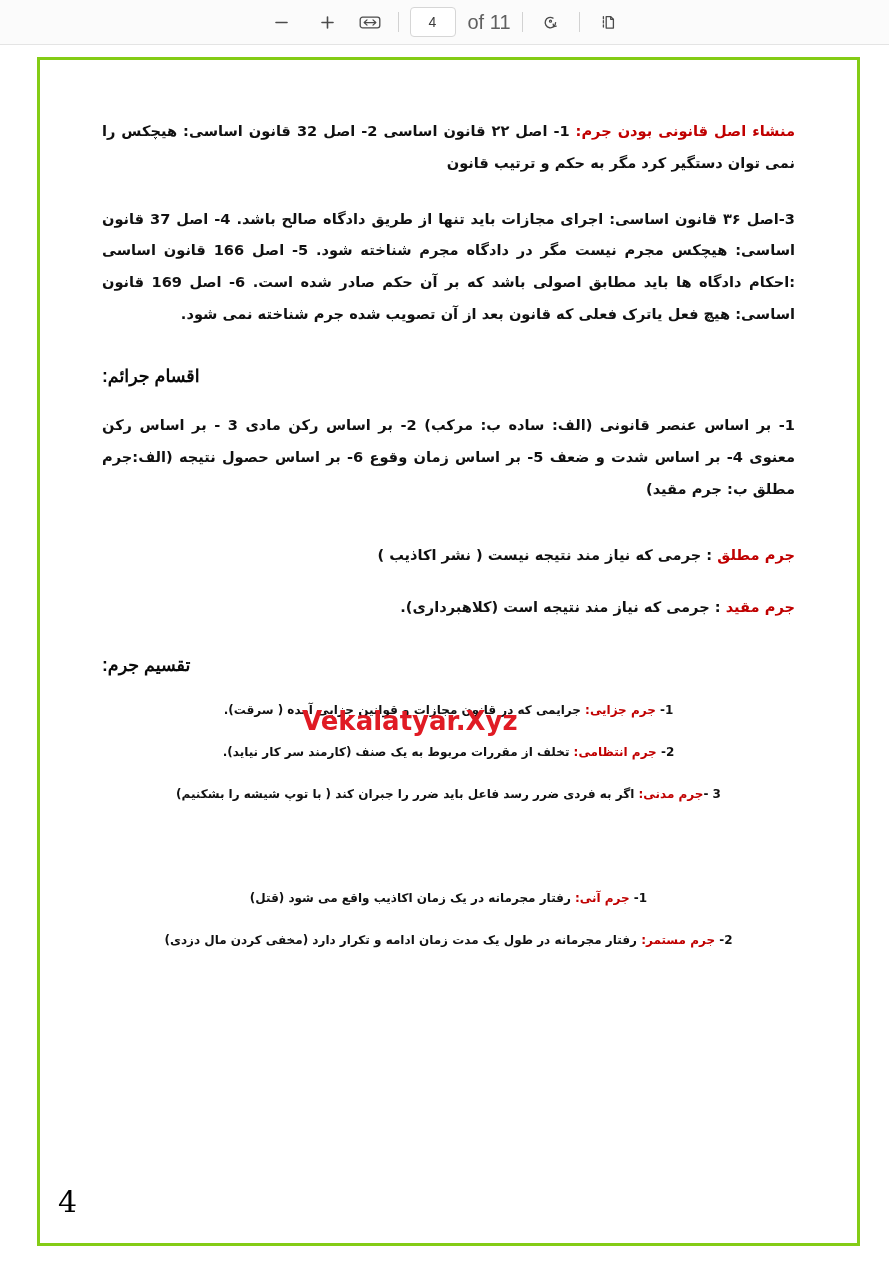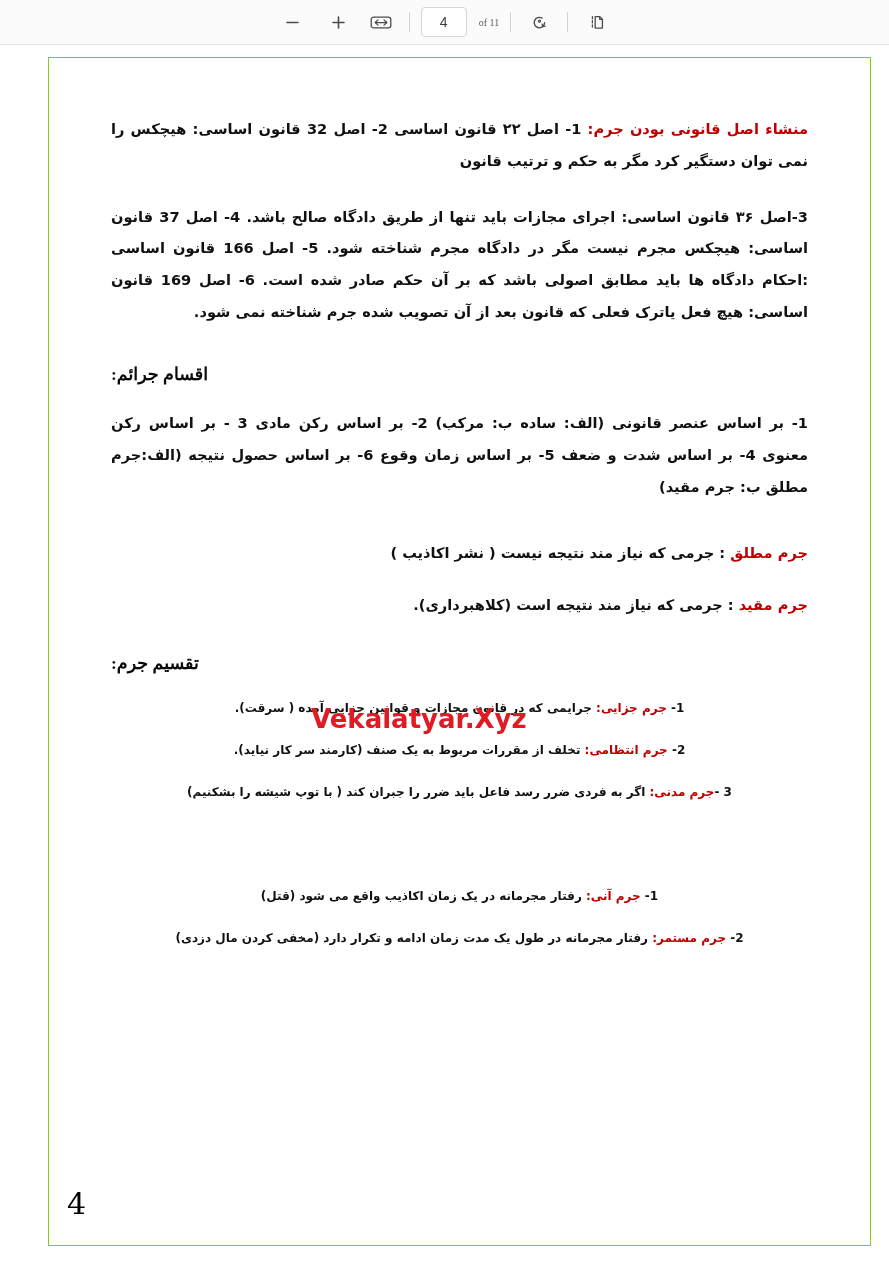--- a/index.html
+++ b/index.html
@@ -58,43 +58,43 @@
     text-align: center;
     font-size: 14px;
     color: #3c3c3c;
     background: #ffffff;
     border: 1px solid #d6d6d6;
     border-radius: 4px;
     font-family: "Liberation Sans", sans-serif;
     outline: none;
   }
   #page-count {
-    font-size: 10px;
+    font-size: 20px;
     color: #5f5f5f;
     margin-left: 12px;
-    font-family: Liberation Serif, serif;
+    font-family: Liberation Sans, sans-serif;
     white-space: nowrap;
   }
 
   
   #viewer {
     position: relative;
     width: 889px;
     height: 1232px;
     background: #ffffff;
     overflow: hidden;
   }
   #pdf-page {
     position: absolute;
-    left: 48px;
+    left: 37px;
     top: 12px;
     width: 823px;
     height: 1189px;
     box-sizing: border-box;
-    border: 1px solid #84cc16;
+    border: 3px solid #84cc16;
     background: #ffffff;
     overflow: hidden;
   }
   #page-content {
     position: absolute;
     left: 0;
     top: 0;
     right: 0;
     bottom: 0;
     padding: 55px 62px 0 62px;
@@ -112,21 +112,21 @@
     font-weight: bold;
     margin: 0 0 14px 0;
     text-align: justify;
     text-align-last: right;
   }
 
   .red  { color: #c00000; }
   .num  { color: #111111; font-weight: bold; }
 
   h2.heading {
-    font-family: Liberation Serif, serif;
+    font-family: Liberation Sans, sans-serif;
     font-size: 17.5px;
     font-weight: bold;
     color: #0a0a0a;
     margin: 0;
     text-align: left;      
   }
   
   h2.heading { text-align: left; }
 
   .spacer-sm { height: 10px; }

